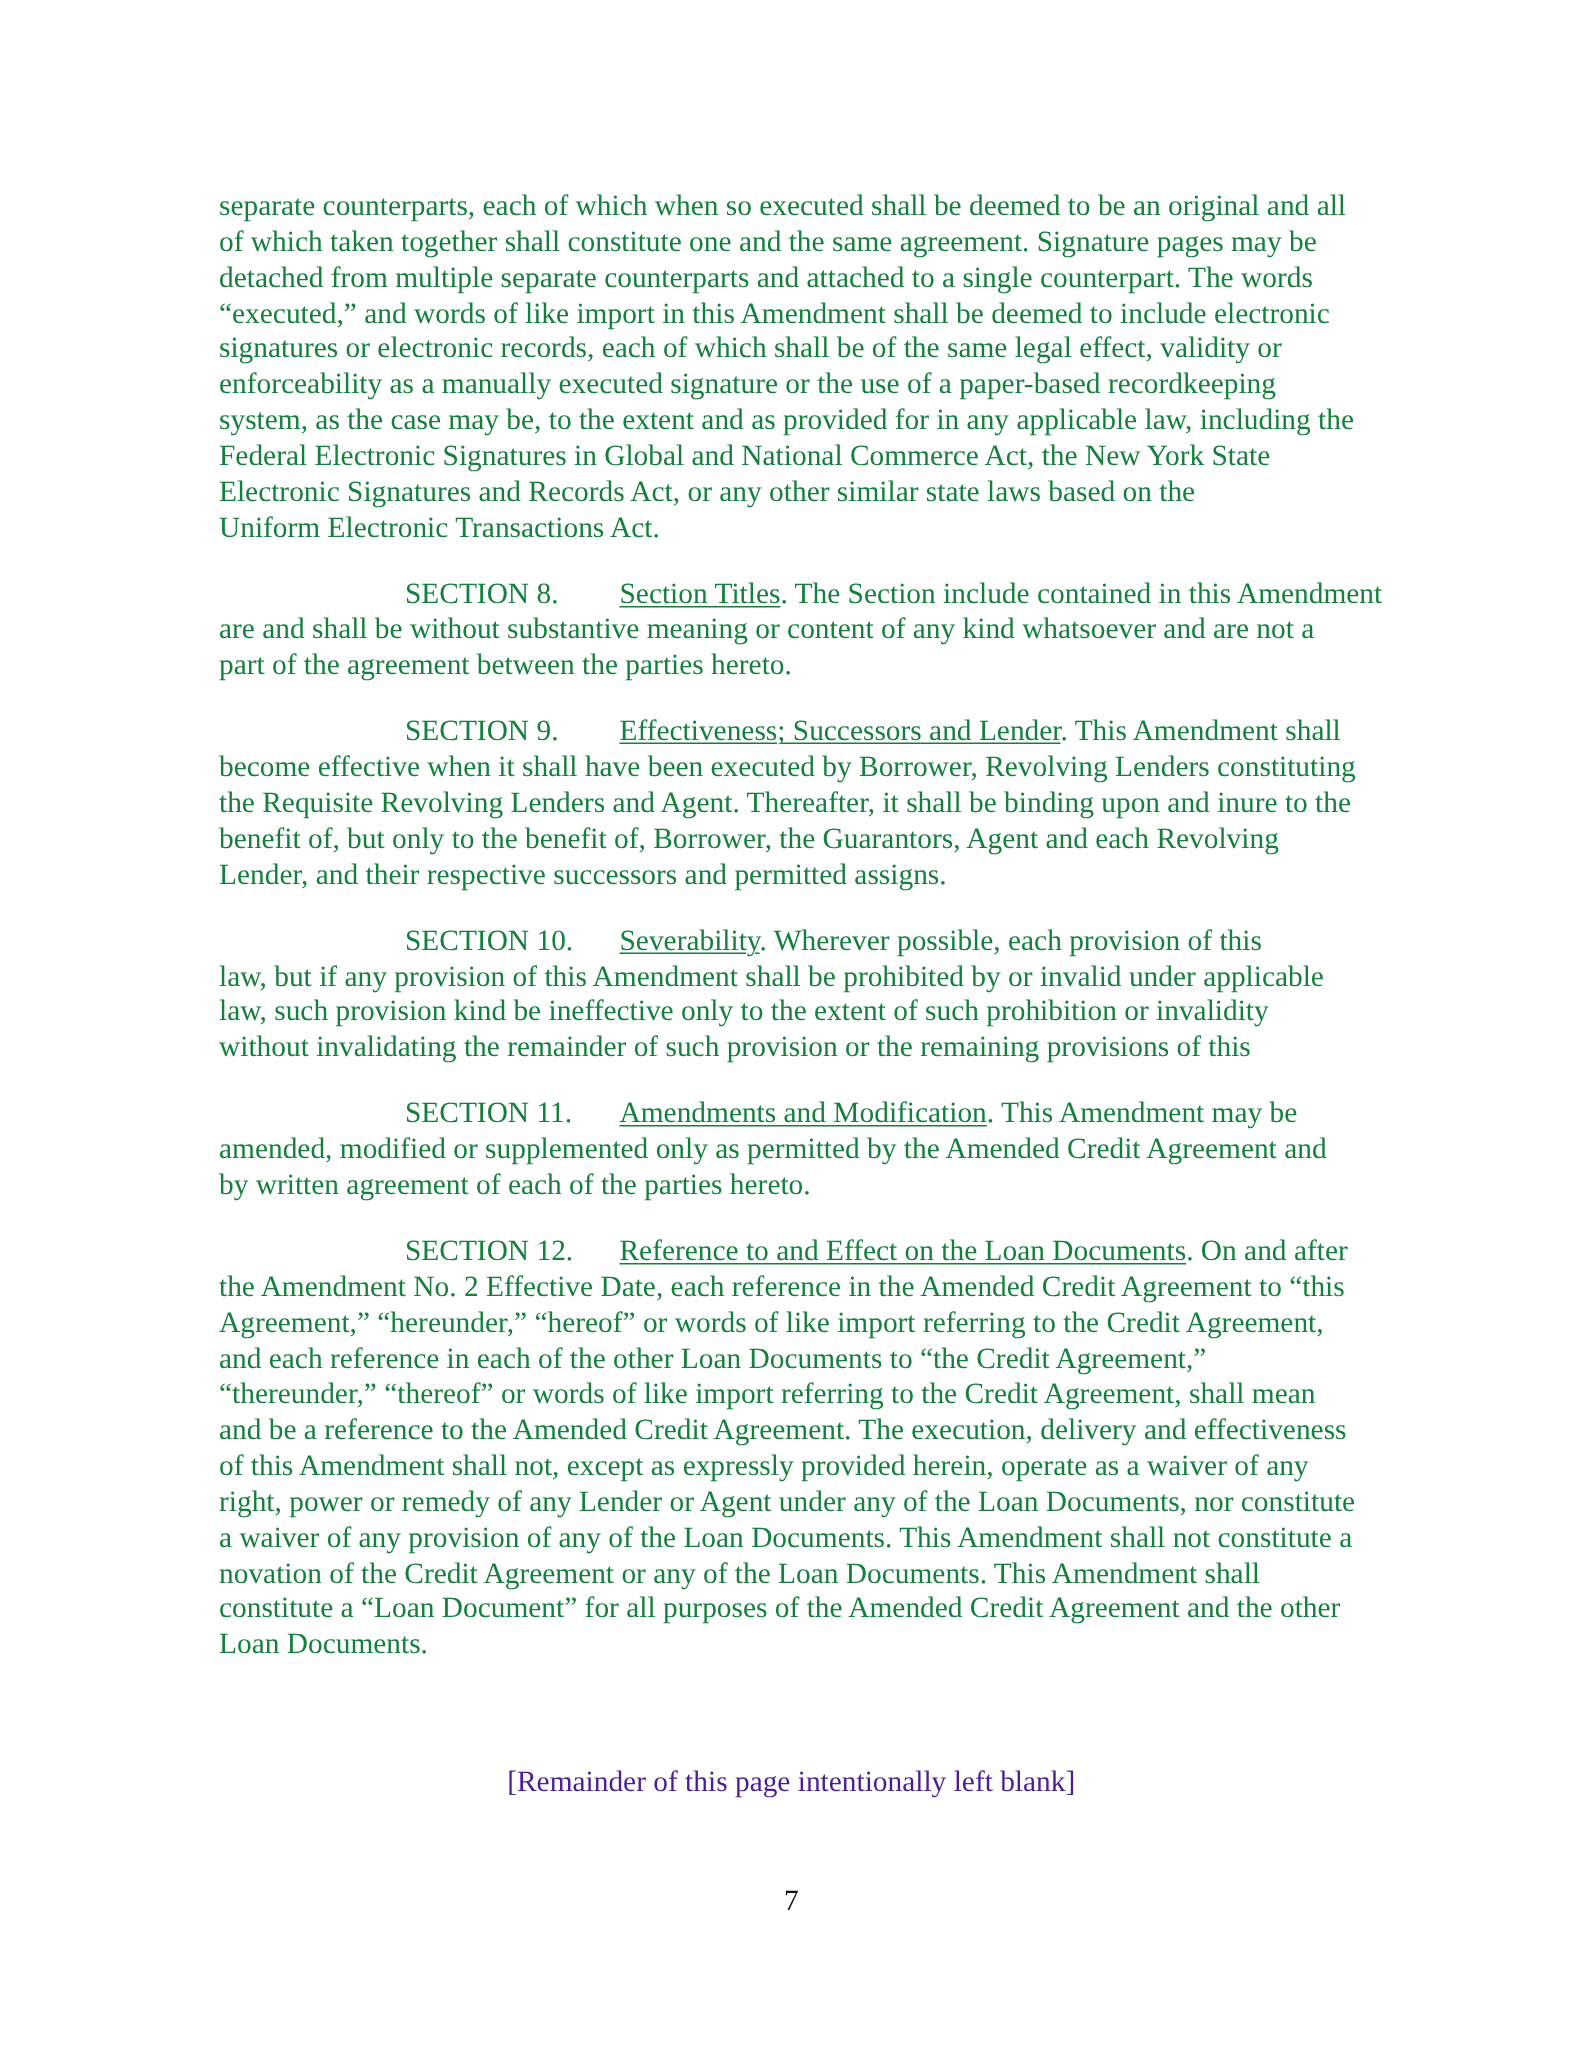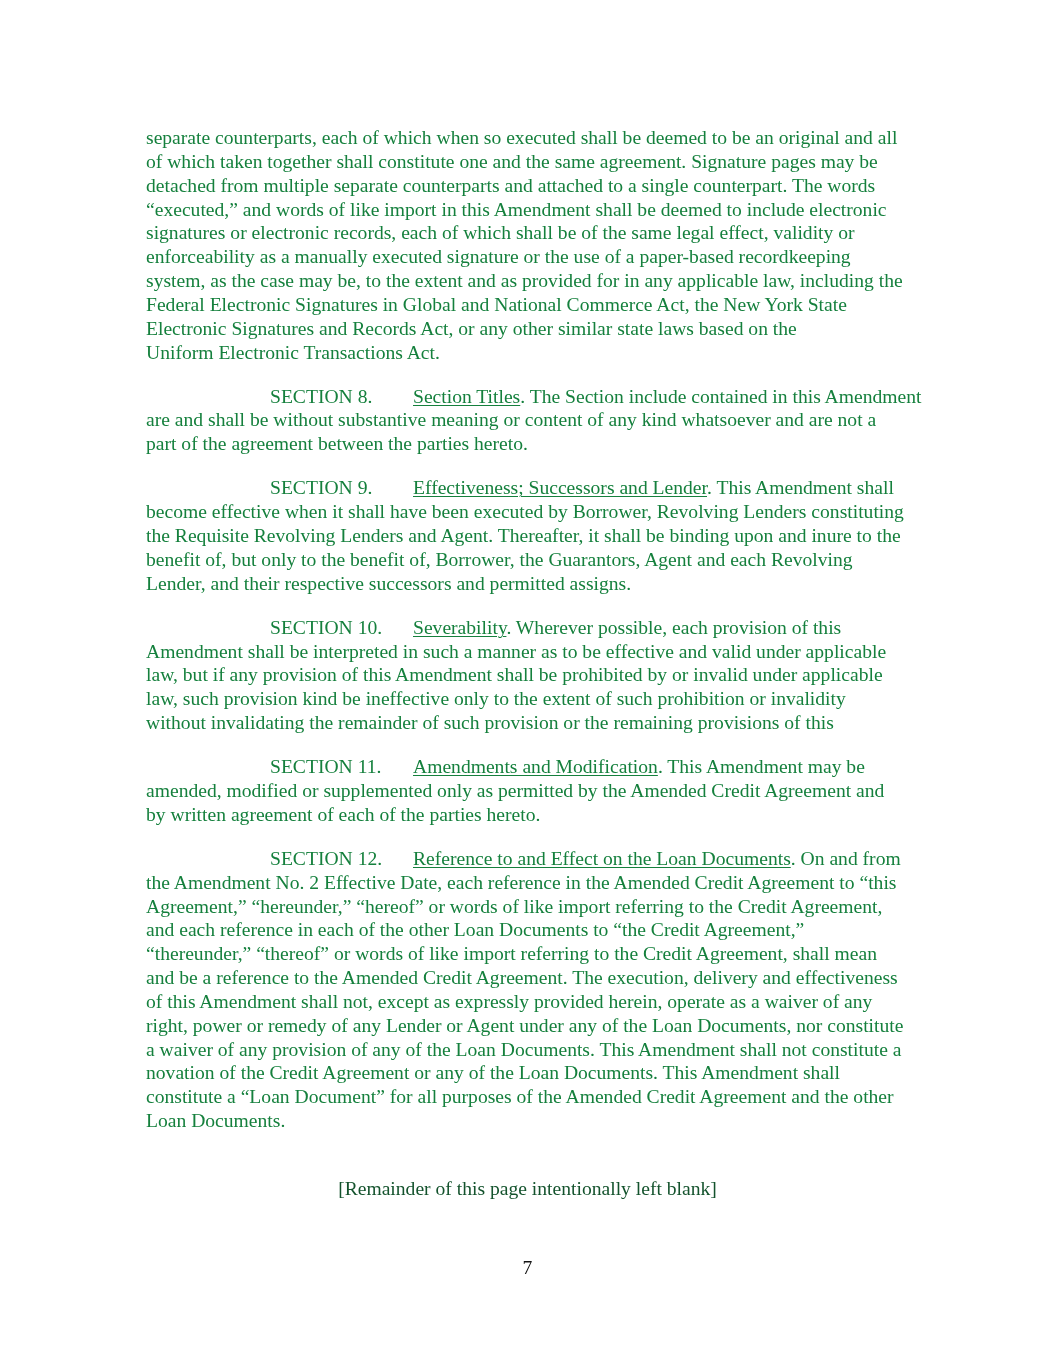--- a/index.html
+++ b/index.html
@@ -10,21 +10,21 @@
       color: #15803d;
       margin-left: 22px;
     }
     .line { white-space: nowrap; height: 23.85px; }
     .para { margin: 0 0 20.2px 0; }
     .sec-line { position: relative; }
     .sec-num { position: absolute; left: 124px; }
     .sec-rest { position: absolute; left: 267px; white-space: nowrap; }
     .u { text-decoration: underline; text-underline-offset: 2px; text-decoration-thickness: 1px; }
     .remainder { position: absolute; left: 0; width: 1055px; top: 1178px; text-align: center;
-      font-family: "Liberation Serif", serif; font-size: 19.6px; color: #14532d; }
+      font-family: "Liberation Serif", serif; font-size: 19.6px; color: #4c1d95; }
     .page-number { position: absolute; left: 0; width: 1055px; top: 1257px; text-align: center;
       font-family: "Liberation Serif", serif; font-size: 19.6px; color: #111111; }
   </style>
 </head>
 <body>
 
 <div class="page">
   <div class="para" id="intro">
       <div class="line">separate counterparts, each of which when so executed shall be deemed to be an original and all</div>
       <div class="line">of which taken together shall constitute one and the same agreement.  Signature pages may be</div>
@@ -54,37 +54,36 @@
         <div class="line">become effective when it shall have been executed by Borrower, Revolving Lenders constituting</div>
         <div class="line">the Requisite Revolving Lenders and Agent.  Thereafter, it shall be binding upon and inure to the</div>
         <div class="line">benefit of, but only to the benefit of, Borrower, the Guarantors, Agent and each Revolving</div>
         <div class="line">Lender, and their respective successors and permitted assigns.</div>
       </div>
       <div class="para">
         <div class="line sec-line">
           <span class="sec-num">SECTION 10.</span>
           <span class="sec-rest"><span class="u">Severability</span><span>.  Wherever possible, each provision of this</span></span>
         </div>
-        <div class="line">Amendment shall be interpreted in such a manner as to be effective and valid under applicable</div>
         <div class="line">law, but if any provision of this Amendment shall be prohibited by or invalid under applicable</div>
         <div class="line">law, such provision kind be ineffective only to the extent of such prohibition or invalidity</div>
         <div class="line">without invalidating the remainder of such provision or the remaining provisions of this</div>
       </div>
       <div class="para">
         <div class="line sec-line">
           <span class="sec-num">SECTION 11.</span>
           <span class="sec-rest"><span class="u">Amendments and Modification</span><span>.  This Amendment may be</span></span>
         </div>
         <div class="line">amended, modified or supplemented only as permitted by the Amended Credit Agreement and</div>
         <div class="line">by written agreement of each of the parties hereto.</div>
       </div>
       <div class="para">
         <div class="line sec-line">
           <span class="sec-num">SECTION 12.</span>
-          <span class="sec-rest"><span class="u">Reference to and Effect on the Loan Documents</span><span>.  On and from</span></span>
+          <span class="sec-rest"><span class="u">Reference to and Effect on the Loan Documents</span><span>.  On and after</span></span>
         </div>
         <div class="line">the Amendment No. 2 Effective Date, each reference in the Amended Credit Agreement to “this</div>
         <div class="line">Agreement,” “hereunder,” “hereof” or words of like import referring to the Credit Agreement,</div>
         <div class="line">and each reference in each of the other Loan Documents to “the Credit Agreement,”</div>
         <div class="line">“thereunder,” “thereof” or words of like import referring to the Credit Agreement, shall mean</div>
         <div class="line">and be a reference to the Amended Credit Agreement.  The execution, delivery and effectiveness</div>
         <div class="line">of this Amendment shall not, except as expressly provided herein, operate as a waiver of any</div>
         <div class="line">right, power or remedy of any Lender or Agent under any of the Loan Documents, nor constitute</div>
         <div class="line">a waiver of any provision of any of the Loan Documents.  This Amendment shall not constitute a</div>
         <div class="line">novation of the Credit Agreement or any of the Loan Documents.  This Amendment shall</div>

